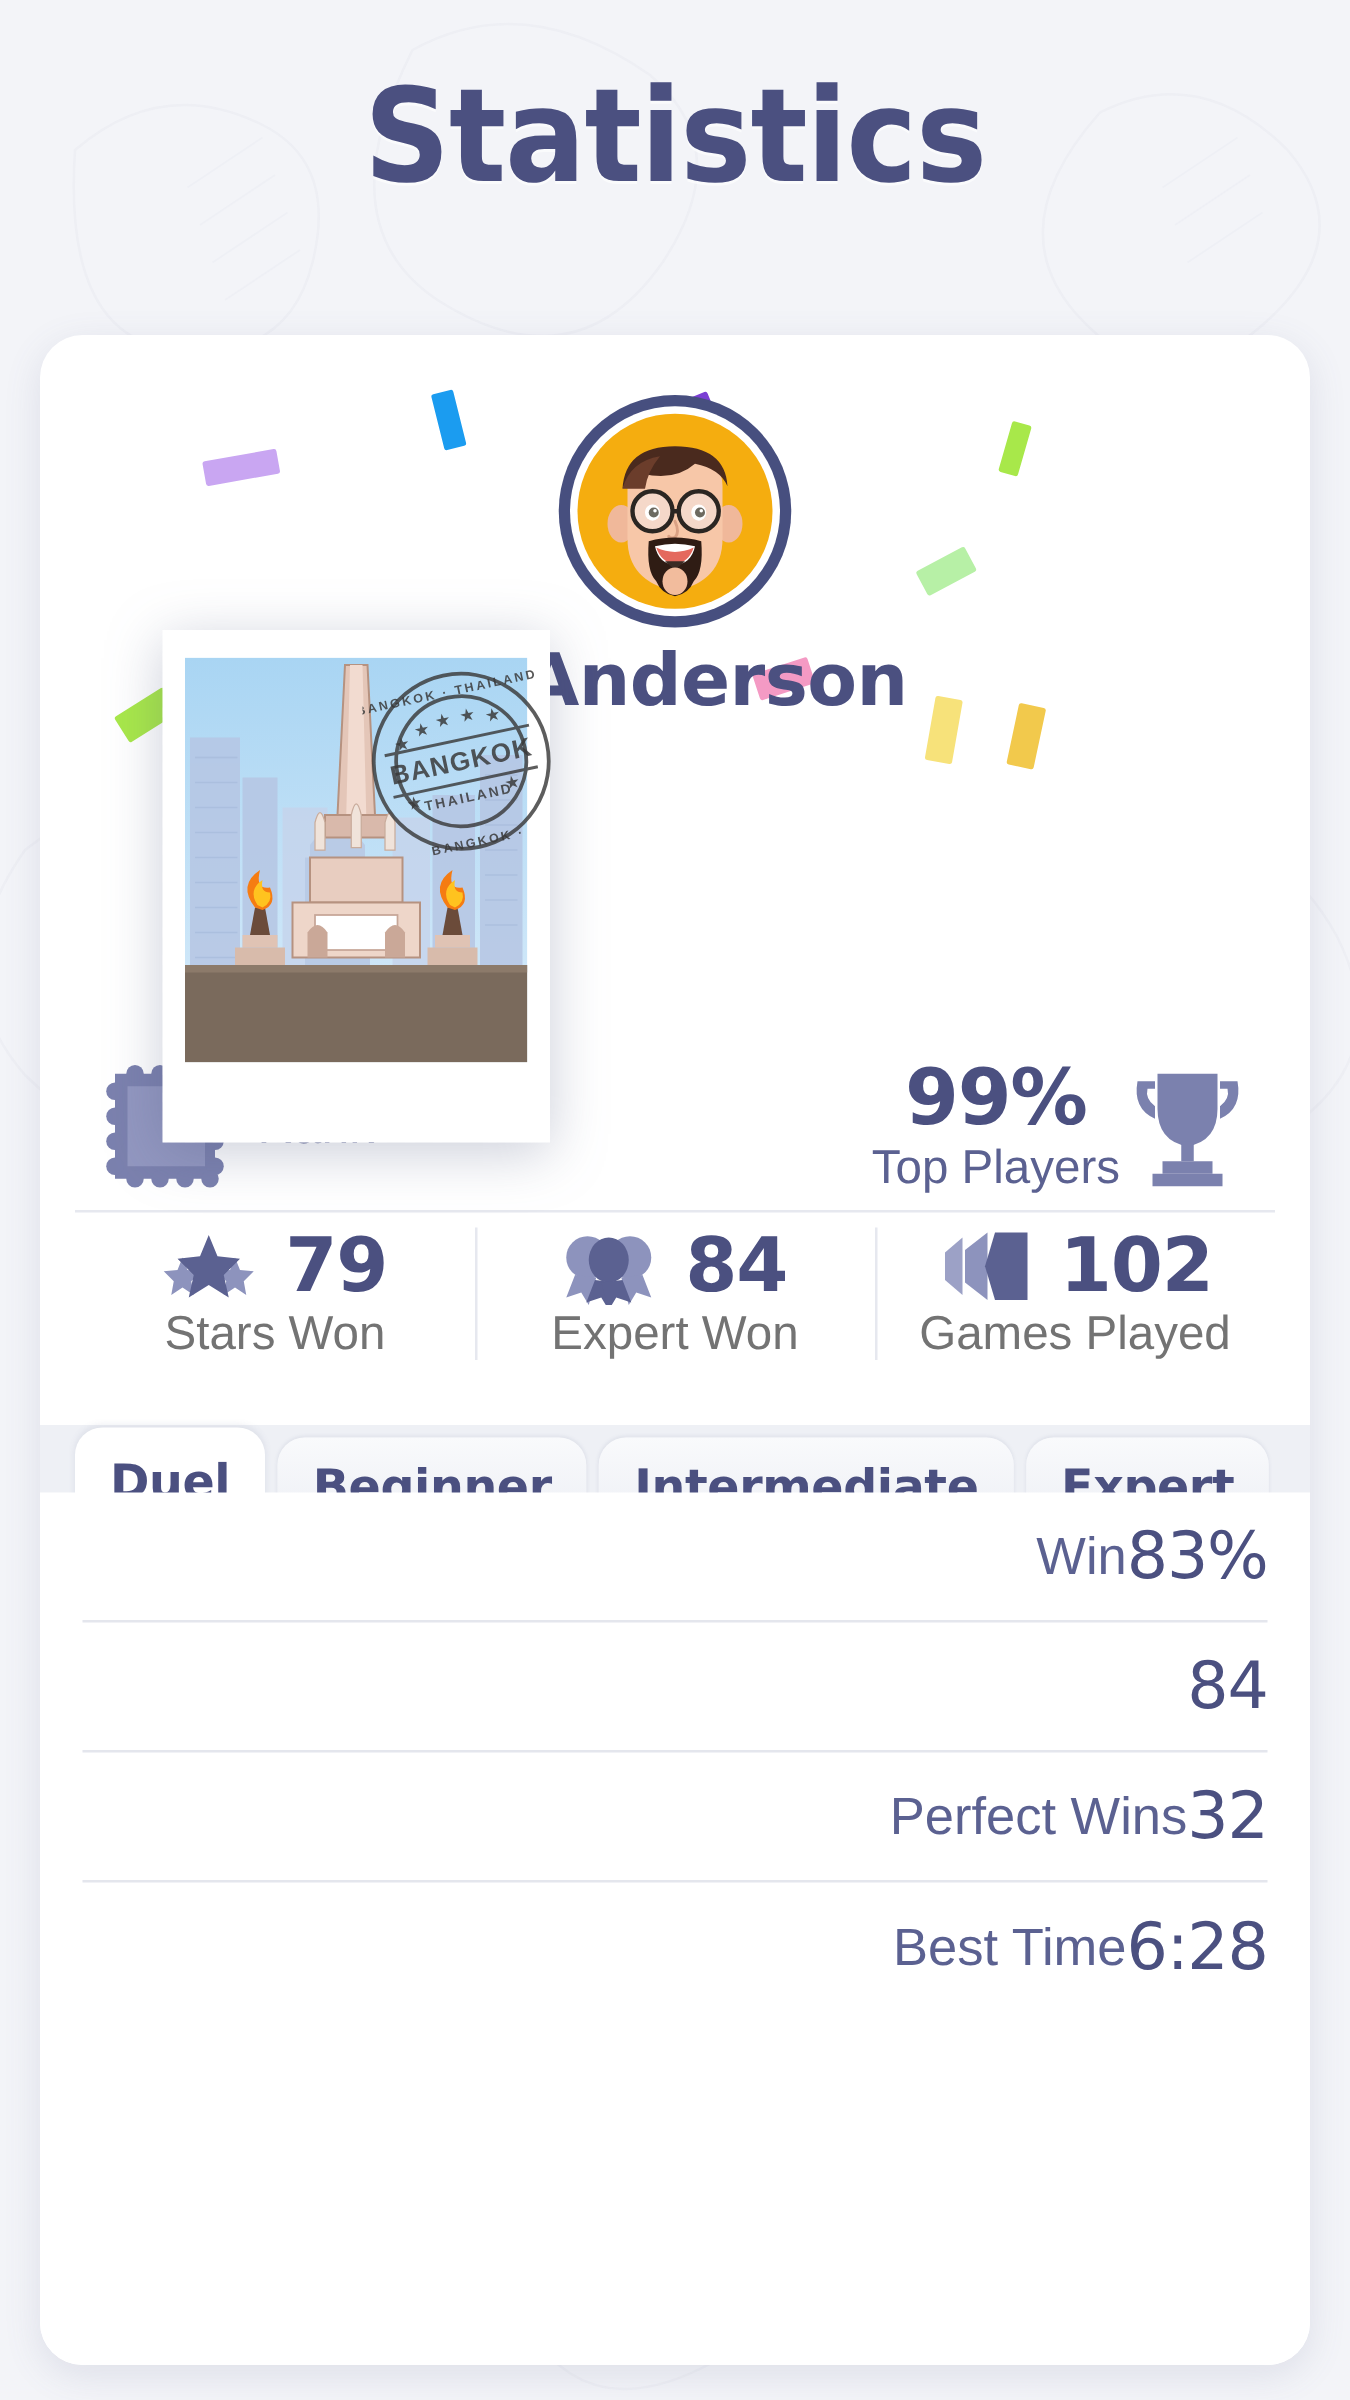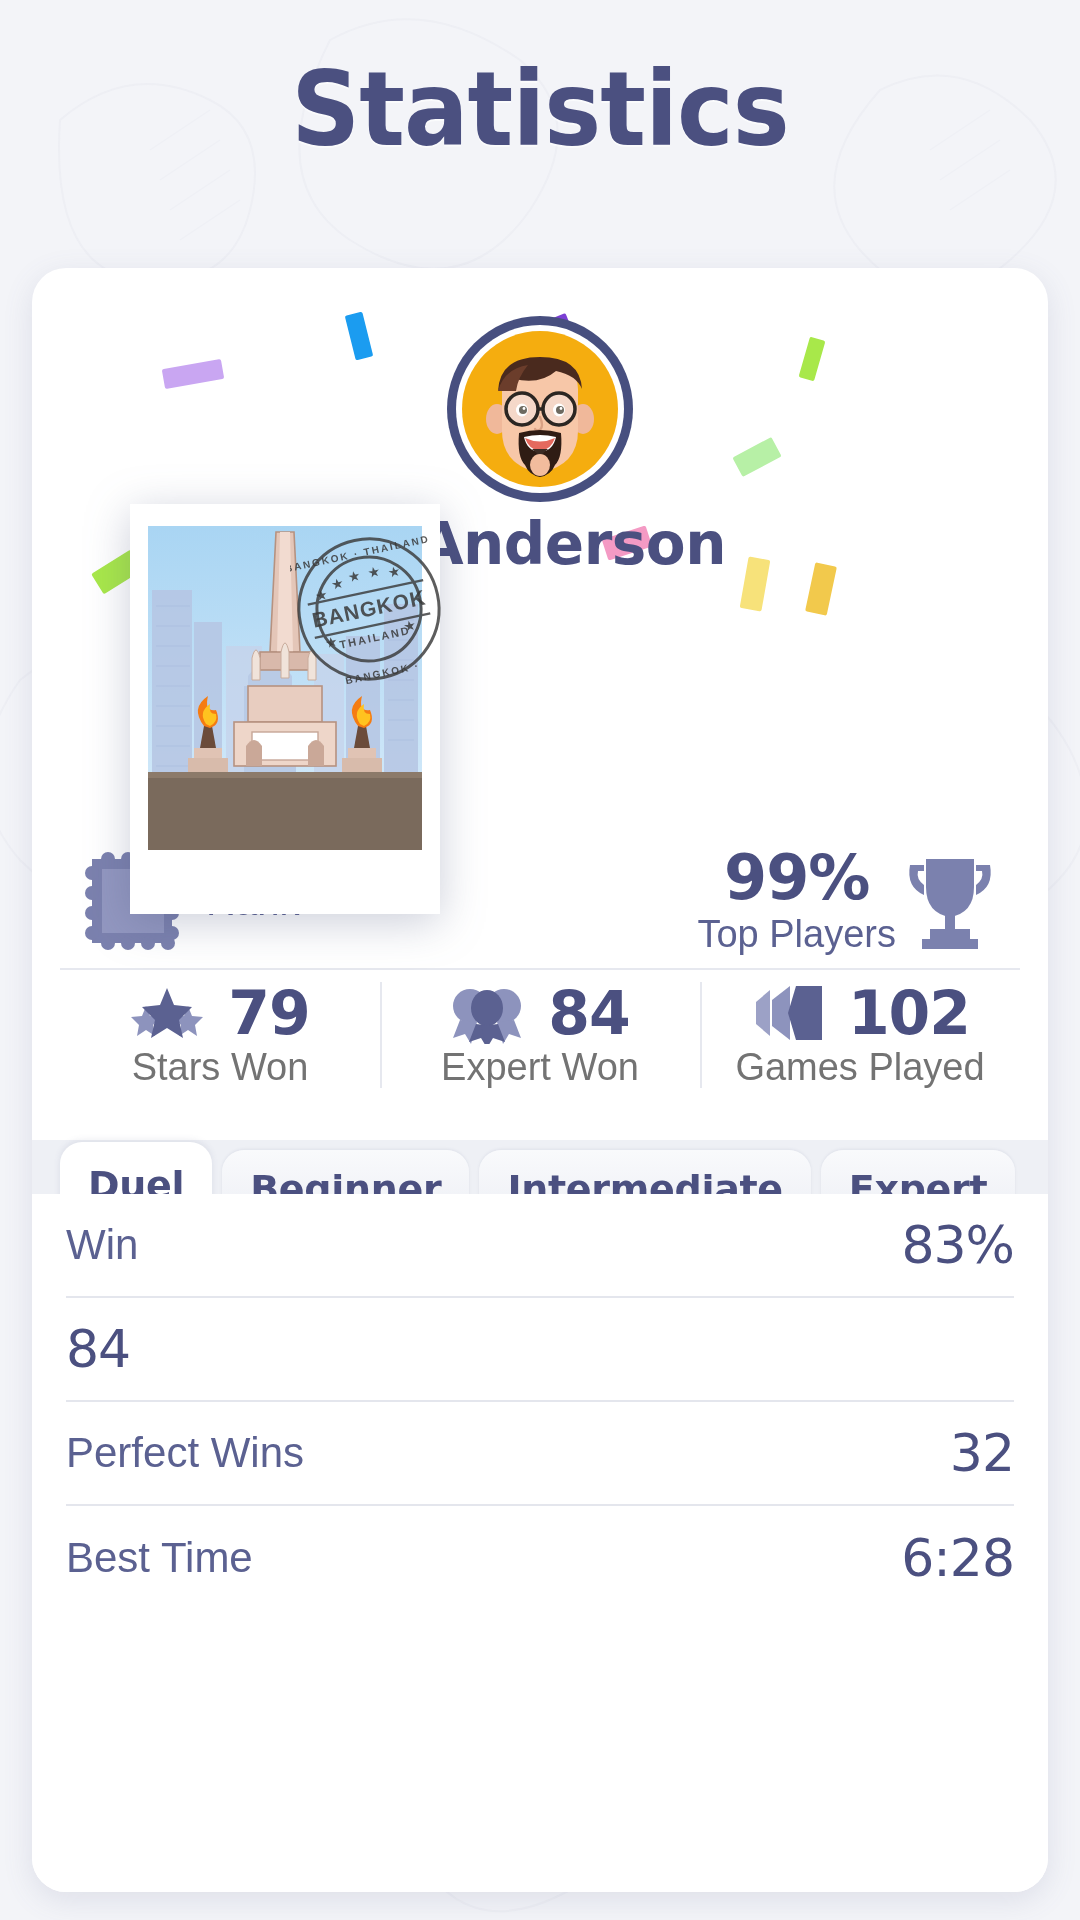--- a/index.html
+++ b/index.html
@@ -248,21 +248,21 @@
 
   
   .stat-list {
     position: absolute;
     left: 0; right: 0; top: 926px; bottom: 0;
     background: #ffffff;
     padding: 0 34px;
   }
   .stat-row {
     height: 104px;
-    display: flex; align-items: center; justify-content: space-between;
+    display: flex; align-items: center; justify-content: flex-end;
     border-bottom: 2px solid #e4e6ed;
   }
   .stat-row:last-child { border-bottom: none; }
   .srow-label { font-size: 42px; color: #5b6191; }
   .srow-value {
     font-family: "DejaVu Sans", sans-serif;
     font-weight: 400;
     font-size: 52px;
     color: #4b5080;
     letter-spacing: -1px;

